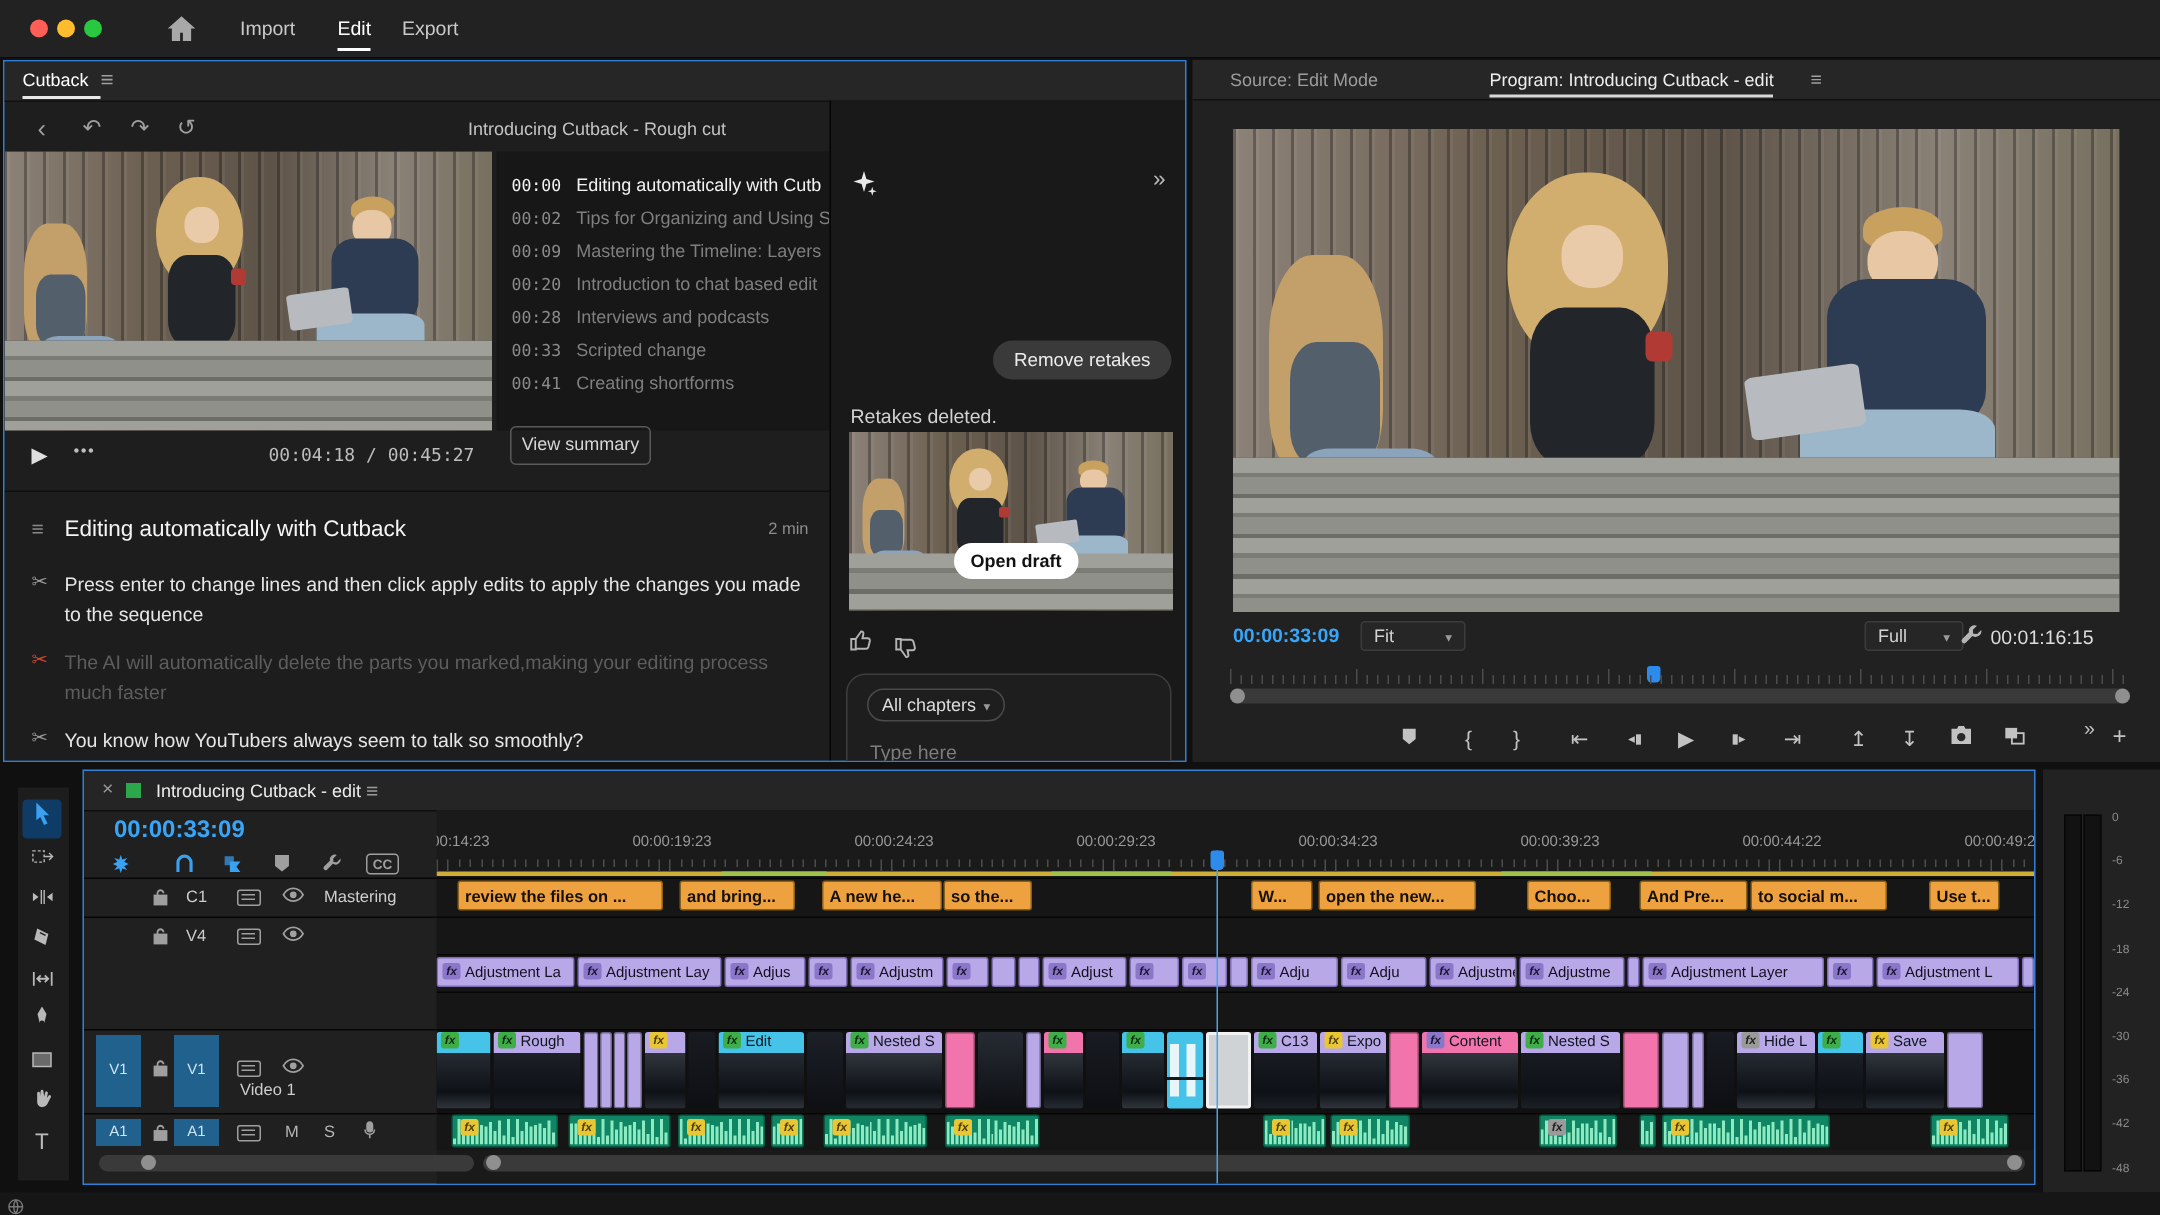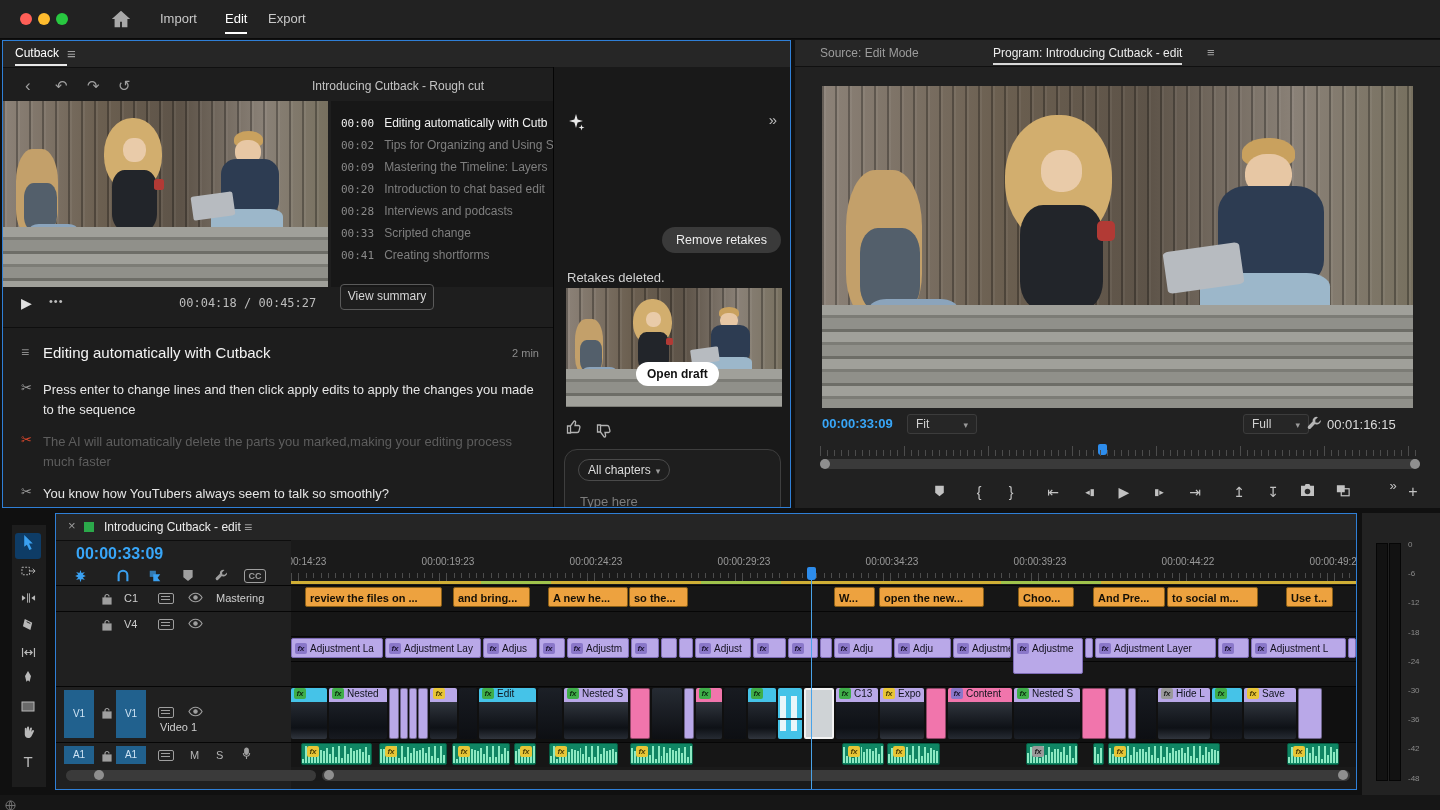--- a/index.html
+++ b/index.html
@@ -765,32 +765,32 @@
         <div class="clip adj-clip" style="left: 340px; top: 98px; width: 28px; height: 20px;"><span class="fxb fx-purple">fx</span></div>
         <div class="clip adj-clip" style="left: 370px; top: 98px; width: 16px; height: 20px;"></div>
         <div class="clip adj-clip" style="left: 388px; top: 98px; width: 14px; height: 20px;"></div>
         <div class="clip adj-clip" style="left: 404px; top: 98px; width: 56px; height: 20px;"><span class="fxb fx-purple">fx</span><span>Adjust</span></div>
         <div class="clip adj-clip" style="left: 462px; top: 98px; width: 33px; height: 20px;"><span class="fxb fx-purple">fx</span></div>
         <div class="clip adj-clip" style="left: 497px; top: 98px; width: 30px; height: 20px;"><span class="fxb fx-purple">fx</span></div>
         <div class="clip adj-clip" style="left: 529px; top: 98px; width: 12px; height: 20px;"></div>
         <div class="clip adj-clip" style="left: 543px; top: 98px; width: 58px; height: 20px;"><span class="fxb fx-purple">fx</span><span>Adju</span></div>
         <div class="clip adj-clip" style="left: 603px; top: 98px; width: 57px; height: 20px;"><span class="fxb fx-purple">fx</span><span>Adju</span></div>
         <div class="clip adj-clip" style="left: 662px; top: 98px; width: 58px; height: 20px;"><span class="fxb fx-purple">fx</span><span>Adjustment L</span></div>
-        <div class="clip adj-clip" style="left: 722px; top: 98px; width: 70px; height: 36px;"><span class="fxb fx-purple">fx</span><span>Adjustme</span></div>
+        <div class="clip adj-clip" style="left: 722px; top: 98px; width: 70px; height: 20px;"><span class="fxb fx-purple">fx</span><span>Adjustme</span></div>
         <div class="clip adj-clip" style="left: 794px; top: 98px; width: 8px; height: 20px;"></div>
         <div class="clip adj-clip" style="left: 804px; top: 98px; width: 121px; height: 20px;"><span class="fxb fx-purple">fx</span><span>Adjustment Layer</span></div>
         <div class="clip adj-clip" style="left: 927px; top: 98px; width: 31px; height: 20px;"><span class="fxb fx-purple">fx</span></div>
         <div class="clip adj-clip" style="left: 960px; top: 98px; width: 95px; height: 20px;"><span class="fxb fx-purple">fx</span><span>Adjustment L</span></div>
         <div class="clip adj-clip" style="left: 1057px; top: 98px; width: 8px; height: 20px;"></div>
         <div class="clip v-clip" style="left: 0px; top: 148px; width: 36px; height: 51px;">
           <div class="hdr hdr-cyan"><span class="fxb fx-green">fx</span></div>
           <div class="body" style="background: linear-gradient(rgb(38, 43, 51) 0%, rgb(14, 17, 22) 70%, rgb(48, 53, 61) 100%);"></div>
         </div>
         <div class="clip v-clip" style="left: 38px; top: 148px; width: 58px; height: 51px;">
-          <div class="hdr hdr-purple"><span class="fxb fx-green">fx</span><span>Nested</span></div>
+          <div class="hdr hdr-purple"><span class="fxb fx-green">fx</span><span>Rough</span></div>
           <div class="body" style="background: linear-gradient(rgb(28, 32, 39) 0%, rgb(14, 17, 22) 70%, rgb(24, 27, 33) 100%);"></div>
         </div>
         <div class="clip v-clip" style="left: 98px; top: 148px; width: 10px; height: 51px; background: rgb(185, 168, 232); border: 1px solid rgba(0, 0, 0, 0.4);"></div>
         <div class="clip v-clip" style="left: 109px; top: 148px; width: 8px; height: 51px; background: rgb(185, 168, 232); border: 1px solid rgba(0, 0, 0, 0.4);"></div>
         <div class="clip v-clip" style="left: 118px; top: 148px; width: 8px; height: 51px; background: rgb(185, 168, 232); border: 1px solid rgba(0, 0, 0, 0.4);"></div>
         <div class="clip v-clip" style="left: 127px; top: 148px; width: 10px; height: 51px; background: rgb(185, 168, 232); border: 1px solid rgba(0, 0, 0, 0.4);"></div>
         <div class="clip v-clip" style="left: 139px; top: 148px; width: 27px; height: 51px;">
           <div class="hdr hdr-purple"><span class="fxb fx-yellow">fx</span></div>
           <div class="body" style="background: linear-gradient(rgb(48, 53, 61) 0%, rgb(14, 17, 22) 70%, rgb(38, 43, 51) 100%);"></div>
         </div>

